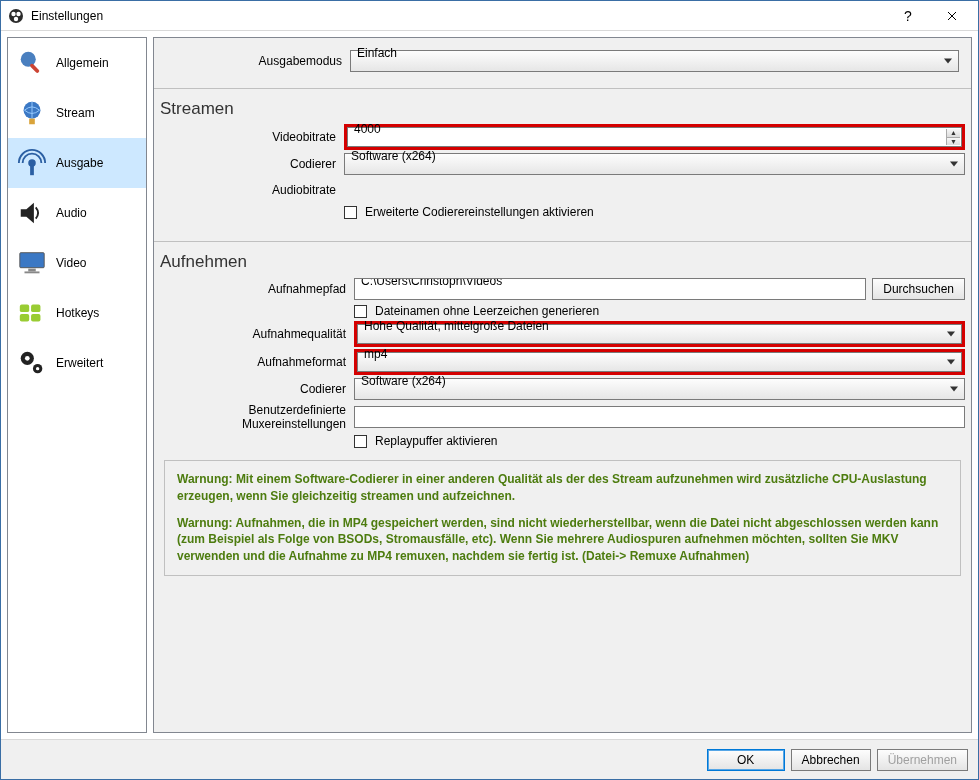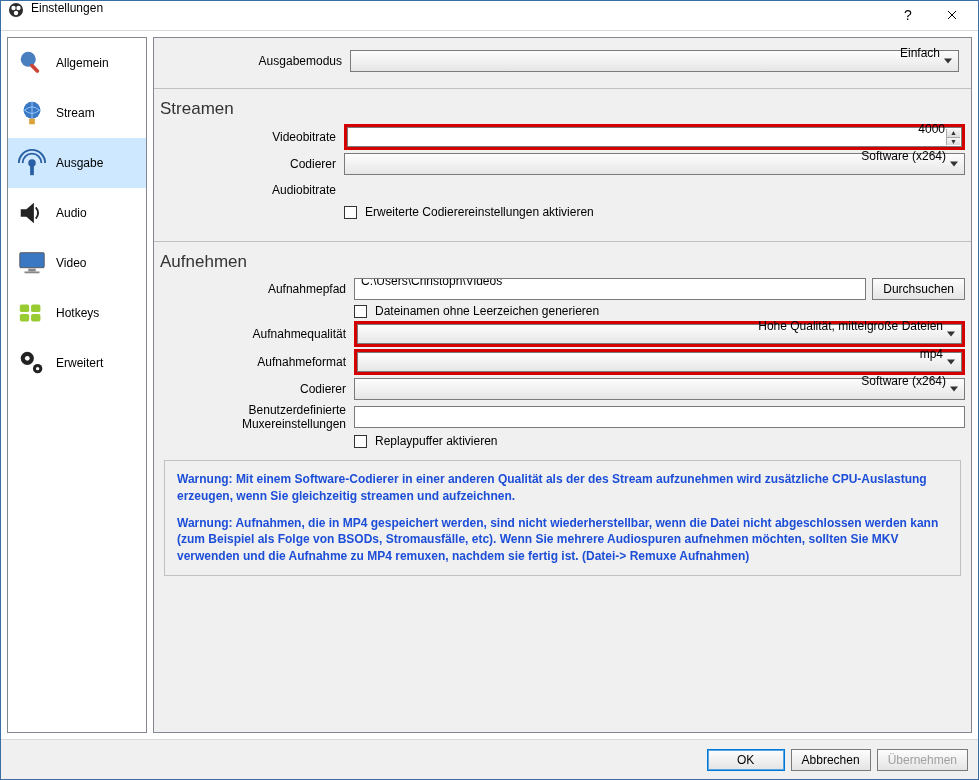--- a/index.html
+++ b/index.html
@@ -1,20 +1,20 @@
 <!DOCTYPE html>
 <html><head>
 <meta charset="utf-8">
 <style>
   * { box-sizing: border-box; }
   html, body { margin:0; padding:0; font-family: "Segoe UI", Tahoma, sans-serif; font-size:12px; color:#000; }
   body { width:979px; height:780px; background:#fff; border:1px solid #3a6ea5; overflow:hidden; }
 
   
-  .titlebar { height:30px; background:#fff; display:flex; align-items:flex-start; padding:0 4px 0 6px; border-bottom:1px solid #d9d9d9; }
+  .titlebar { height:30px; background:#fff; display:flex; align-items:center; padding:0 4px 0 6px; border-bottom:1px solid #d9d9d9; }
   .titlebar .app-icon { width:18px; height:18px; margin-right:6px; display:flex; align-items:center; justify-content:center; }
   .titlebar .title { flex:1; font-size:12px; }
   .titlebar .winbtn { width:44px; height:28px; display:flex; align-items:center; justify-content:center; font-size:14px; }
 
   .client { display:flex; height:calc(100% - 30px - 40px); padding:6px; gap:6px; }
 
   
   .sidebar { width:140px; border:1px solid #828790; background:#fff; overflow:hidden; }
   .sidebar-item { display:flex; align-items:center; height:50px; padding:0 8px; gap:8px; cursor:default; }
   .sidebar-item.selected { background:#cde8ff; }
@@ -34,41 +34,41 @@
   .hl-red .combo, .hl-red .spinner { height:20px; }
 
   .combo, input.text, .spinner {
     width:100%;
     height:22px;
     border:1px solid #7a7a7a;
     background:linear-gradient(#fdfdfd,#e6e6e6);
     font-size:12px;
     padding:0 18px 16px 6px;
     position:relative;
-    display:flex; align-items:center;justify-content:flex-end;
+    display:flex; align-items:center;
   }
   .combo::after {
     content:""; position:absolute; right:6px; top:50%; transform:translateY(-50%);
     width:0;height:0;border-left:4px solid transparent;border-right:4px solid transparent;border-top:5px solid #333;
   }
   input.text { background:#fff; }
   .spinner { background:#fff; padding-right:16px; }
   .spinner .spin-btns { position:absolute; right:1px; top:1px; bottom:1px; width:14px; display:flex; flex-direction:column; }
   .spinner .spin-btns div { flex:1; background:linear-gradient(#f8f8f8,#dcdcdc); border-left:1px solid #aaa; display:flex; align-items:center; justify-content:center; font-size:7px; color:#333; }
   .spinner .spin-btns div:first-child { border-bottom:1px solid #aaa; }
 
   .checkbox { width:13px; height:13px; border:1px solid #333; background:#fff; margin-right:4px; }
   .chk-row { display:flex; align-items:center; padding:2px 0 2px 190px; gap:4px; }
 
   .btn { height:22px; border:1px solid #7a7a7a; background:linear-gradient(#fdfdfd,#e4e4e4); padding:0 10px; font-size:12px; display:flex; align-items:center; justify-content:center; }
 
   hr.divider { border:none; border-top:1px solid #c0c0c0; margin:6px 0; }
 
   .warning-box { margin:10px; border:1px solid #c0c0c0; background:#f0f0f0; padding:10px 12px; }
-  .warning { color:#1d4ed8; font-weight:bold; font-size:12px; line-height:1.4; margin-bottom:10px; }
+  .warning { color:#4d7c0f; font-weight:bold; font-size:12px; line-height:1.4; margin-bottom:10px; }
   .warning:last-child { margin-bottom:0; }
 
   
   .footer { height:40px; display:flex; align-items:center; justify-content:flex-end; padding:0 10px; gap:6px; border-top:1px solid #d9d9d9; background:#f0f0f0; }
   .footer .btn { min-width:78px; justify-content:center; }
   .footer .btn.default { border:1px solid #0078d7; box-shadow:inset 0 0 0 1px #56a6e6; }
   .footer .btn.disabled { color:#a0a0a0; }
 
   svg { display:block; }
 </style>

